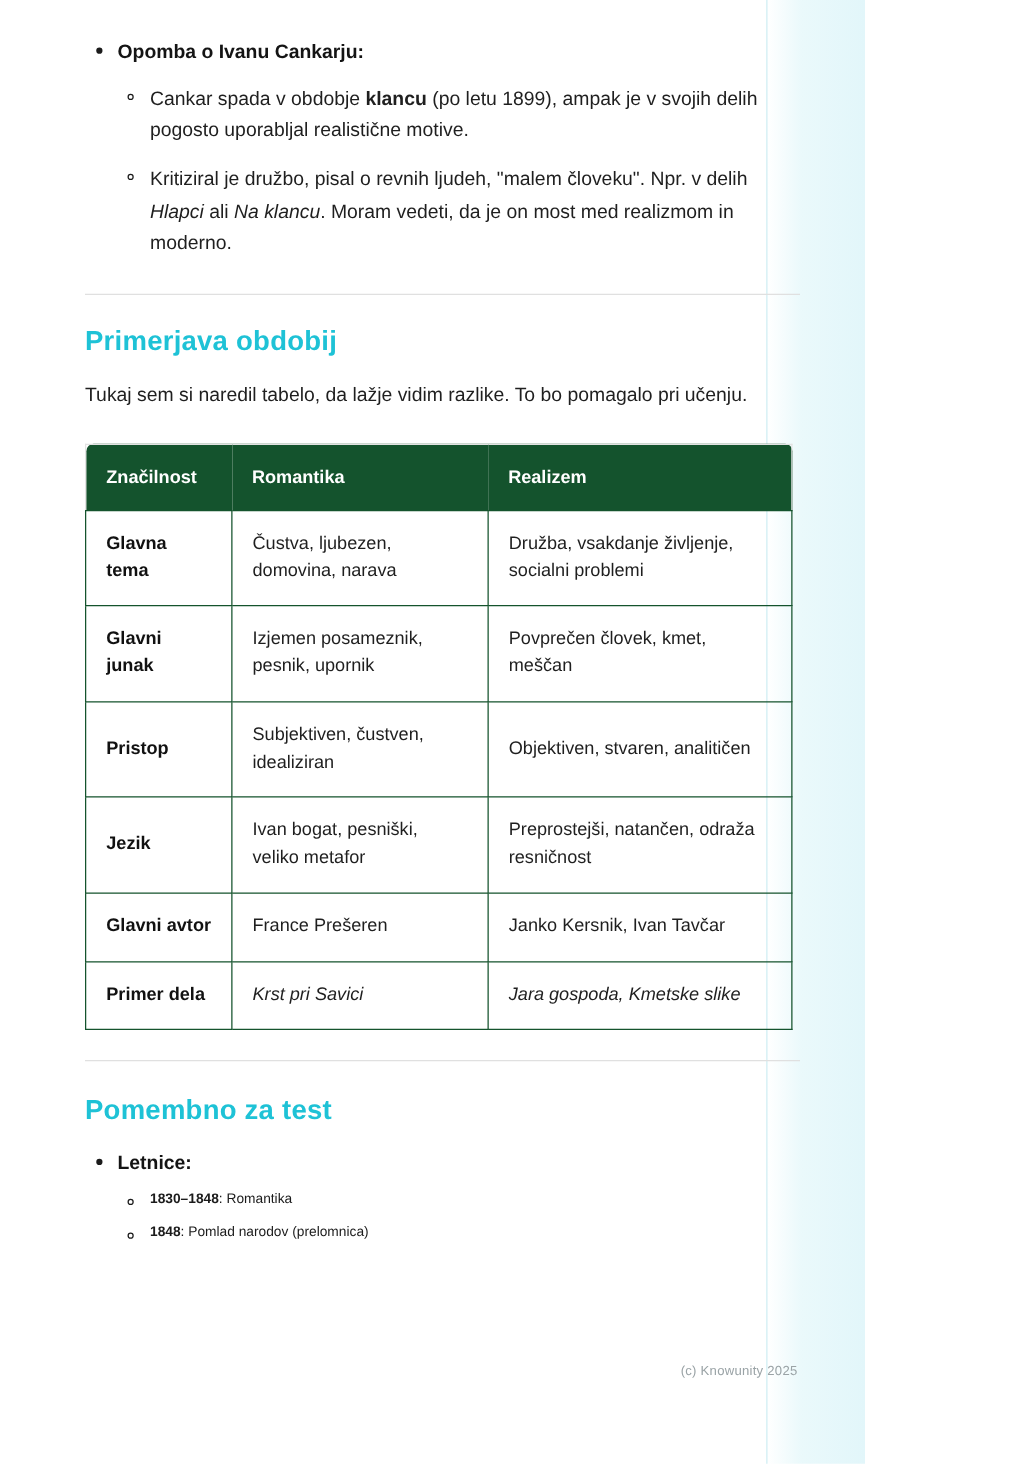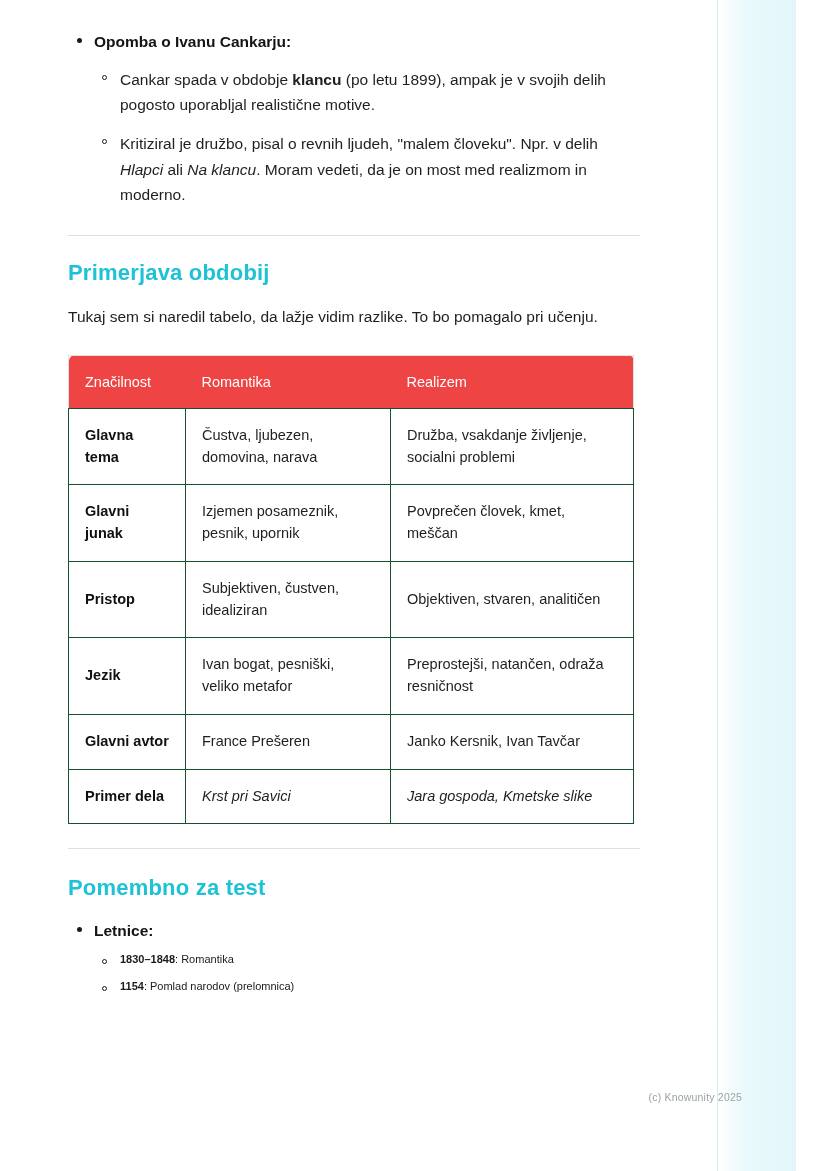--- a/index.html
+++ b/index.html
@@ -10,21 +10,21 @@
     width: 828px;
     height: 1171px;
     background: #ffffff;
     font-family: "Liberation Sans", sans-serif;
     color: #1a1a1a;
     position: relative;
     overflow: hidden;
   }
   .page {
     position: relative;
-    width: 796px;
+    width: 692px;
     height: 1171px;
     box-sizing: border-box;
   }
   .right-strip {
     position: absolute;
     top: 0;
     right: 0;
     width: 78px;
     height: 1171px;
     background: linear-gradient(to right, #ffffff 0%, #eaf9fb 35%, #e2f6fa 100%);
@@ -115,24 +115,24 @@
   }
 
   table.compare {
     border-collapse: collapse;
     width: 565px;
     table-layout: fixed;
     margin: 0;
     border: 1px solid #e2e2e2;
   }
   table.compare th {
-    background: #ef4444;
+    background: #14532d;
     color: #ffffff;
     font-size: 14.5px;
-    font-weight: normal;
+    font-weight: bold;
     text-align: left;
     padding: 18px 16px;
     border: none;
   }
   table.compare th:first-child { border-top-left-radius: 6px; }
   table.compare th:last-child { border-top-right-radius: 6px; }
   table.compare td {
     font-size: 14.5px;
     line-height: 1.5;
     padding: 16px 16px;
@@ -266,21 +266,21 @@
 
     <hr class="sep2">
 
     <h2 class="section-title">Pomembno za test</h2>
 
     <ul class="test-list">
       <li class="bullet-item">
         <span class="bold-head">Letnice:</span>
         <ul class="test-sub">
           <li class="test-sub-item"><b>1830–1848</b><span>: Romantika</span></li>
-          <li class="test-sub-item"><b>1154</b><span>: Pomlad narodov (prelomnica)</span></li>
+          <li class="test-sub-item"><b>1848</b><span>: Pomlad narodov (prelomnica)</span></li>
         </ul>
       </li>
     </ul>
 
   </div>
 
   <div class="footer-credit">(c) Knowunity 2025</div>
 
 </div>
 

